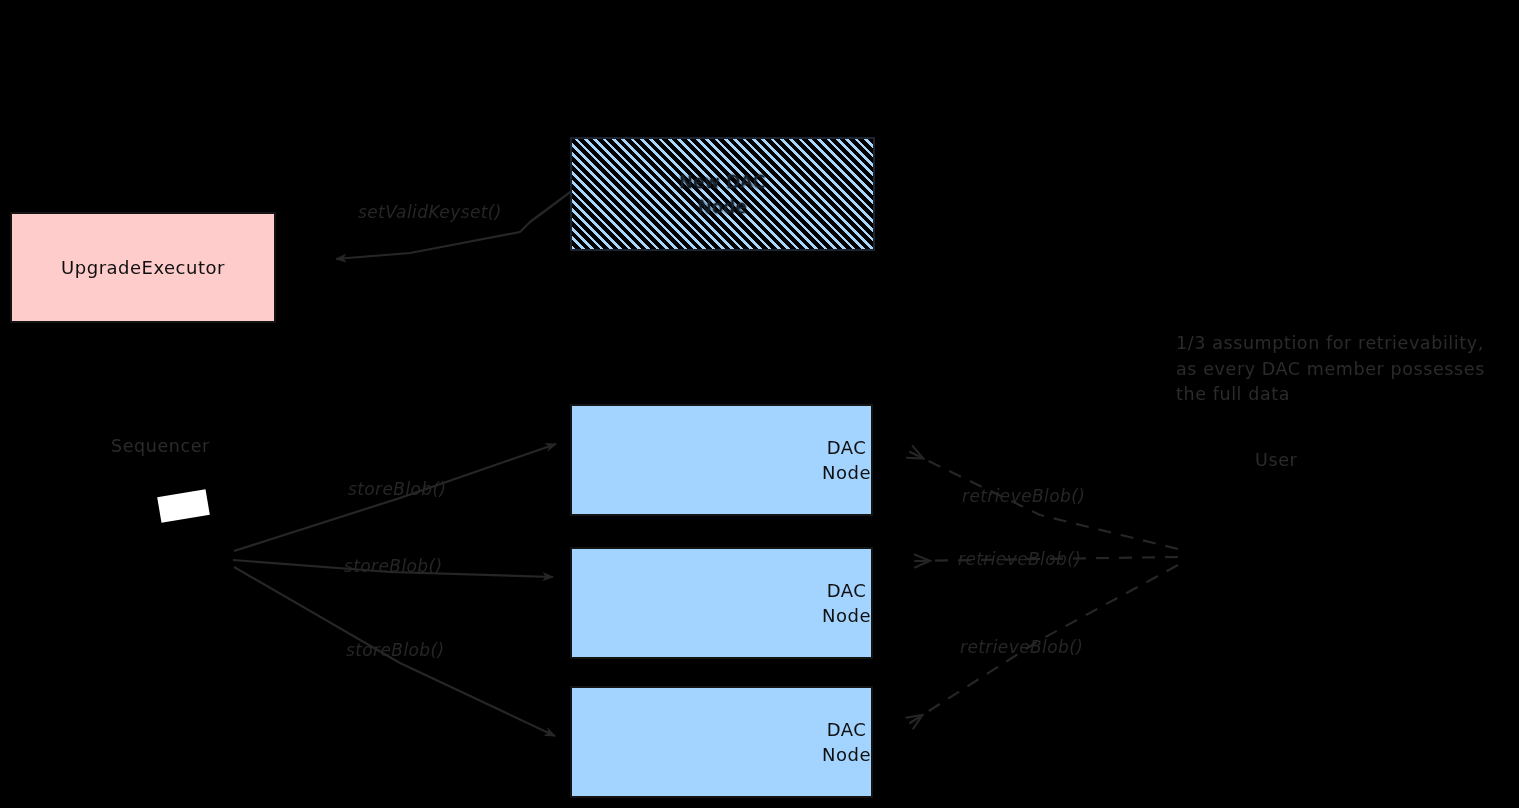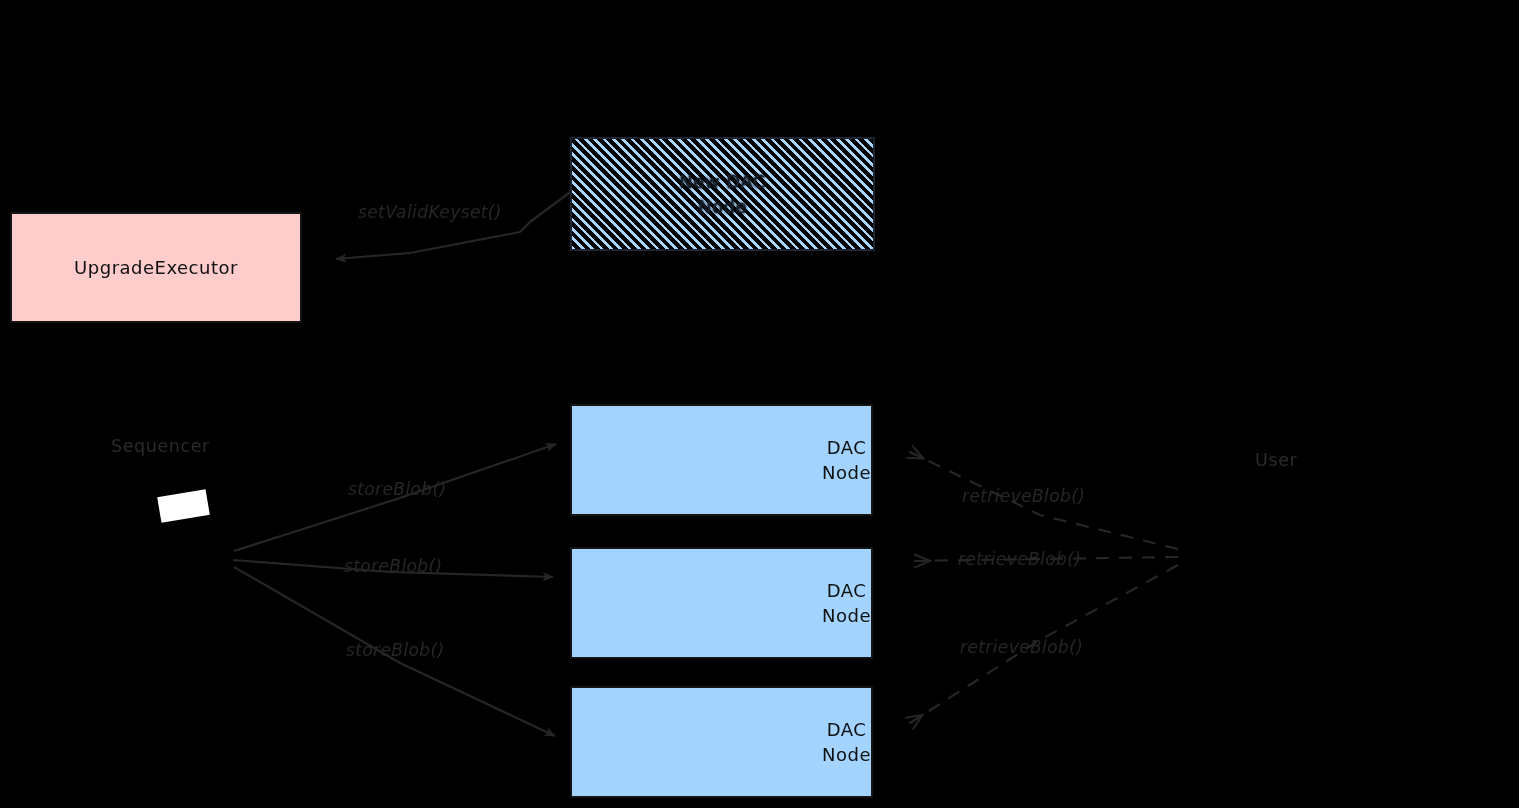--- a/index.html
+++ b/index.html
@@ -110,28 +110,31 @@
     <path d="M234,551 L400,498 L556,444" fill="none" stroke="#262626" stroke-width="2.2" stroke-linejoin="round" marker-end="url(#solidArrow)"></path>
     <path d="M233,560 L390,572 L553,577" fill="none" stroke="#262626" stroke-width="2.2" stroke-linejoin="round" marker-end="url(#solidArrow)"></path>
     <path d="M234,567 L400,663 L555,736" fill="none" stroke="#262626" stroke-width="2.2" stroke-linejoin="round" marker-end="url(#solidArrow)"></path>
 
     <path d="M1178,549 L1040,515 L910,452" fill="none" stroke="#262626" stroke-width="2.2" stroke-dasharray="13 10" stroke-linejoin="round" marker-end="url(#openArrowLeft)"></path>
     <path d="M1178,557 L1040,559 L915,561" fill="none" stroke="#262626" stroke-width="2.2" stroke-dasharray="13 10" stroke-linejoin="round" marker-end="url(#openArrowLeft)"></path>
     <path d="M1178,565 L1040,640 L910,723" fill="none" stroke="#262626" stroke-width="2.2" stroke-dasharray="13 10" stroke-linejoin="round" marker-end="url(#openArrowLeft)"></path>
   </svg>
 
 
+  <div class="note" style="left:1176px; top:331px;">1/3 assumption for retrievability,
+as every DAC member possesses
+the full data</div>
 
 
   <div class="box box-hatched" style="left:570px; top:117px; width:305px; height:114px;margin-top:20px;">
     <span class="box-label">New DAC
 Node</span>
   </div>
 
-  <div class="box box-upgrade" style="left:10px; top:212px; width:292px; height:111px;">
+  <div class="box box-upgrade" style="left:10px; top:212px; width:266px; height:111px;">
     <span class="box-label">UpgradeExecutor</span>
   </div>
 
   <div class="box box-dac" style="left:570px; top:404px; width:303px; height:112px;">
     <span class="box-label">DAC
 Node</span>
   </div>
 
   <div class="box box-dac" style="left:570px; top:547px; width:303px; height:112px;">
     <span class="box-label">DAC

